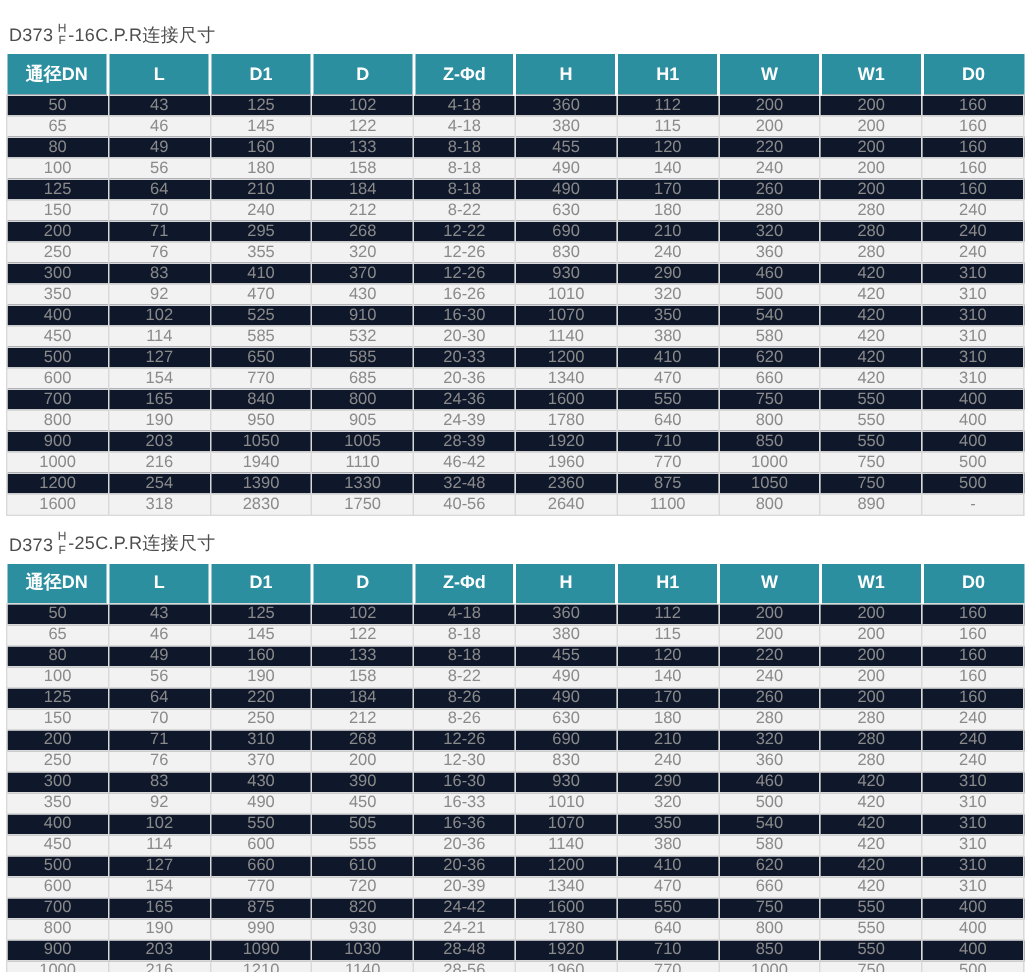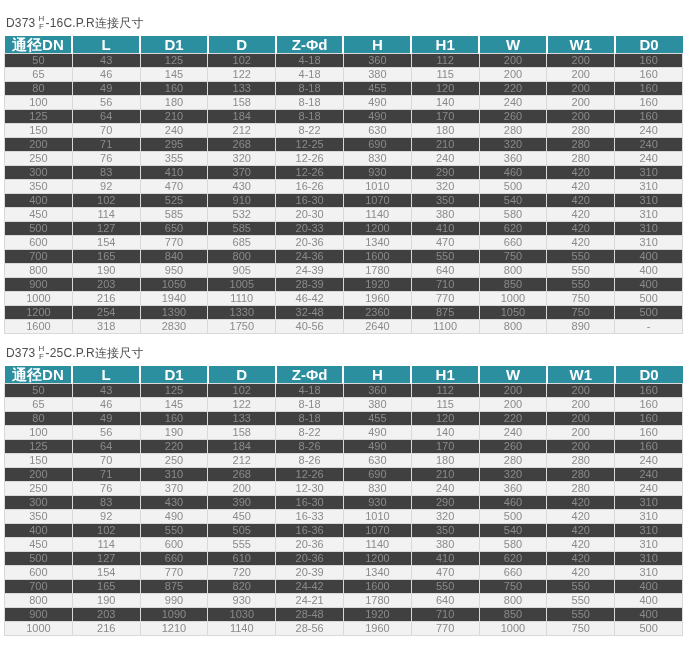--- a/index.html
+++ b/index.html
@@ -32,33 +32,33 @@
     font-size:8px;line-height:1.05;margin:0 1px 0 3px;color:var(--title-text);
   }
   table{
     border-collapse:collapse;
     width:679px;
     table-layout:fixed;
   }
   thead th{
     background:var(--header-bg);
     color:var(--header-text);
-    font-size:15px;font-weight:bold;
-    height:17px;padding:0;
+    font-size:12px;font-weight:bold;
+    height:27px;padding:0;
     border-left:2px solid #ffffff;
     line-height:17px;
   }
   thead th:first-child{border-left:none;}
   tbody td{
     text-align:center;
     font-size:11px;color:var(--body-text);
     height:13px;line-height:13px;padding:0;
     border:1px solid var(--grid);
   }
-  tbody tr{background:#404040;}
+  tbody tr{background:#0f172a;}
   tbody tr:nth-child(even){background:var(--row-alt);}
 </style>
 </head>
 <body>
 
 <div class="page">
 
   <section class="table-section">
     <h2 class="tbl-title">
       <span>D373</span>
@@ -154,21 +154,21 @@
             <td>180</td>
             <td>280</td>
             <td>280</td>
             <td>240</td>
           </tr>
           <tr>
             <td>200</td>
             <td>71</td>
             <td>295</td>
             <td>268</td>
-            <td>12-25</td>
+            <td>12-22</td>
             <td>690</td>
             <td>210</td>
             <td>320</td>
             <td>280</td>
             <td>240</td>
           </tr>
           <tr>
             <td>250</td>
             <td>76</td>
             <td>355</td>

